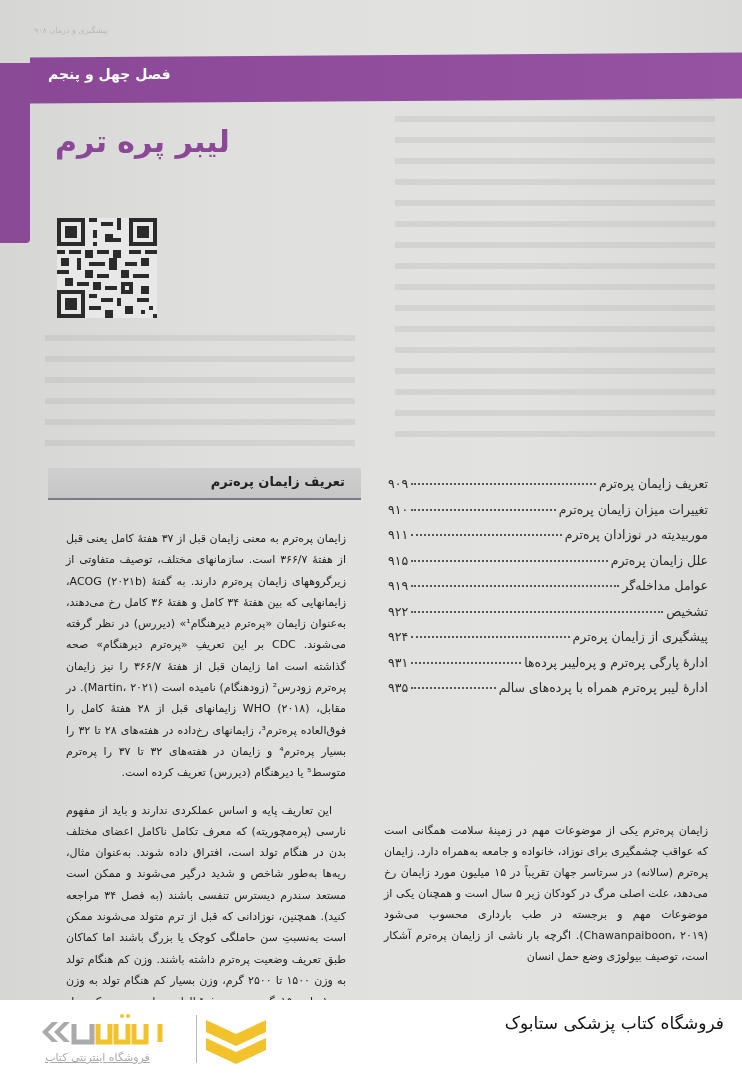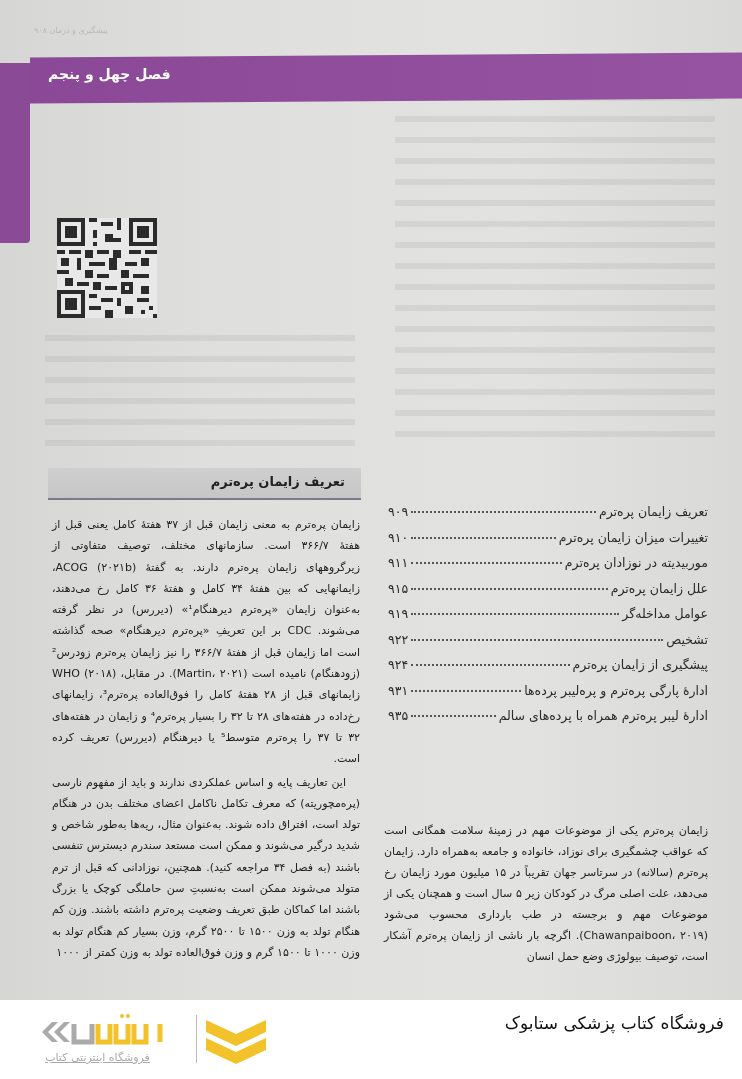--- a/index.html
+++ b/index.html
@@ -55,30 +55,30 @@
     border-bottom:2px solid #7a7a8a;
     direction:rtl;
   }
   .section-head span {
     position:absolute; right:16px; top:6px; font-size:13px; font-weight:bold; color:#222;
   }
   .body-col {
     position:absolute; left:50px; width:312px; direction:rtl; text-align:justify;
     font-size:11px; line-height:21.3px; color:#1e1e1e;
   }
-  .body-col p { margin:2px; }
+  .body-col p { margin:16px; }
   .toc {
     position:absolute; left:388px; top:476px; width:320px; direction:rtl;
   }
   .toc-item {
     display:flex; align-items:baseline; height:25.5px; font-size:12.5px; color:#2a2a2a;
   }
   .toc-item .label { white-space:nowrap; }
   .toc-item .dots { flex:1; border-bottom:2px dotted #555; margin:0 3px; transform:translateY(-3px); }
-  .toc-item .page-num { white-space:nowrap;margin-top:28px; }
+  .toc-item .page-num { white-space:nowrap; }
   .right-body {
     position:absolute; left:384px; top:820px; width:324px; direction:rtl; text-align:justify;
     font-size:11px; line-height:21px; color:#1e1e1e;
   }
   .right-body p { margin:0; }
   .footer {
     position:absolute; left:0; top:1000px; width:742px; height:79px; background:#fff;
   }
   .store-name {
     position:absolute; right:18px; top:13px; font-size:17px; color:#111; direction:rtl;
@@ -97,20 +97,21 @@
 
 <div class="page">
   <div class="running-head">پیشگیری و درمان ۹۰۸</div>
 
   <div class="faint-text" style="left:395px;top:95px;width:320px;height:350px;"></div>
   <div class="faint-text" style="left:45px;top:335px;width:310px;height:120px;"></div>
 
   <div class="side-tab"></div>
   <div class="chapter-bar"></div>
   <div class="chapter-label">فصل چهل و پنجم</div>
+  <div class="chapter-title">لیبر پره ترم</div>
 
   <div class="qr">
     <svg viewBox="0 0 25 25" shape-rendering="crispEdges">
       <rect width="25" height="25" fill="#e8e8e8"></rect>
       <g fill="#2b2b2b">
         <rect x="0" y="0" width="7" height="7"></rect>
           <rect x="1" y="1" width="5" height="5" fill="#e8e8e8"></rect>
           <rect x="2" y="2" width="3" height="3"></rect>
         <rect x="18" y="0" width="7" height="7"></rect>
           <rect x="19" y="1" width="5" height="5" fill="#e8e8e8"></rect>

